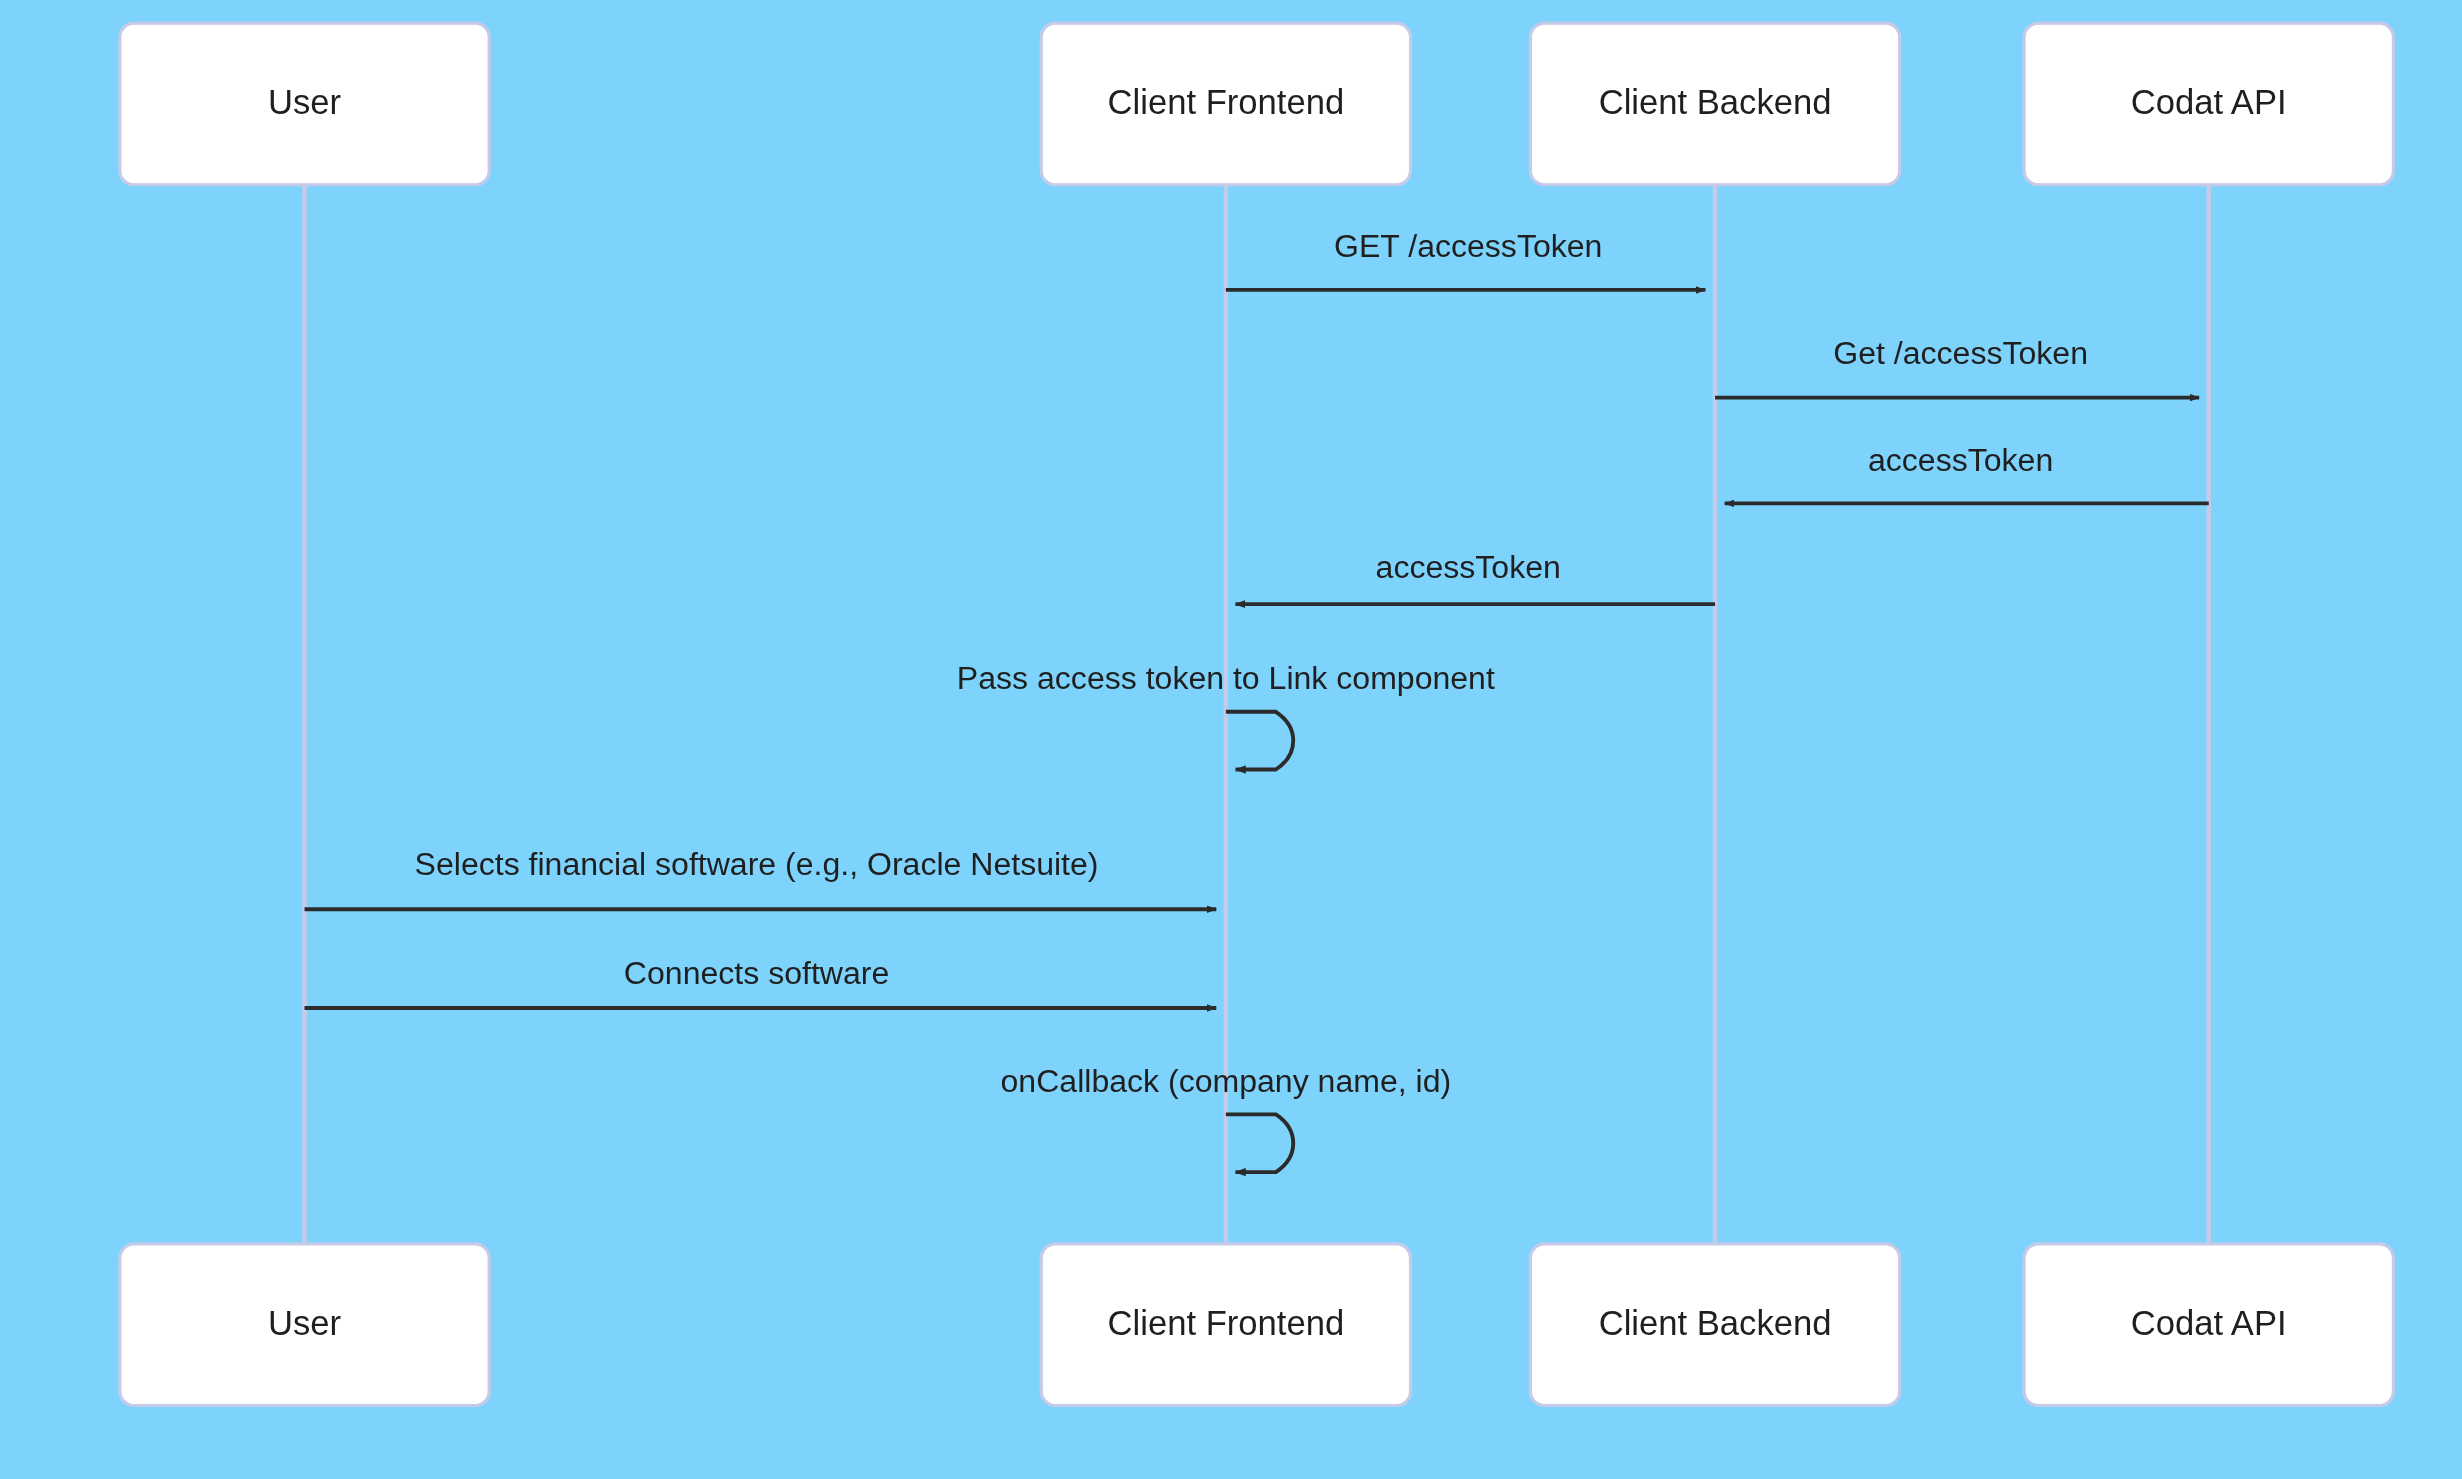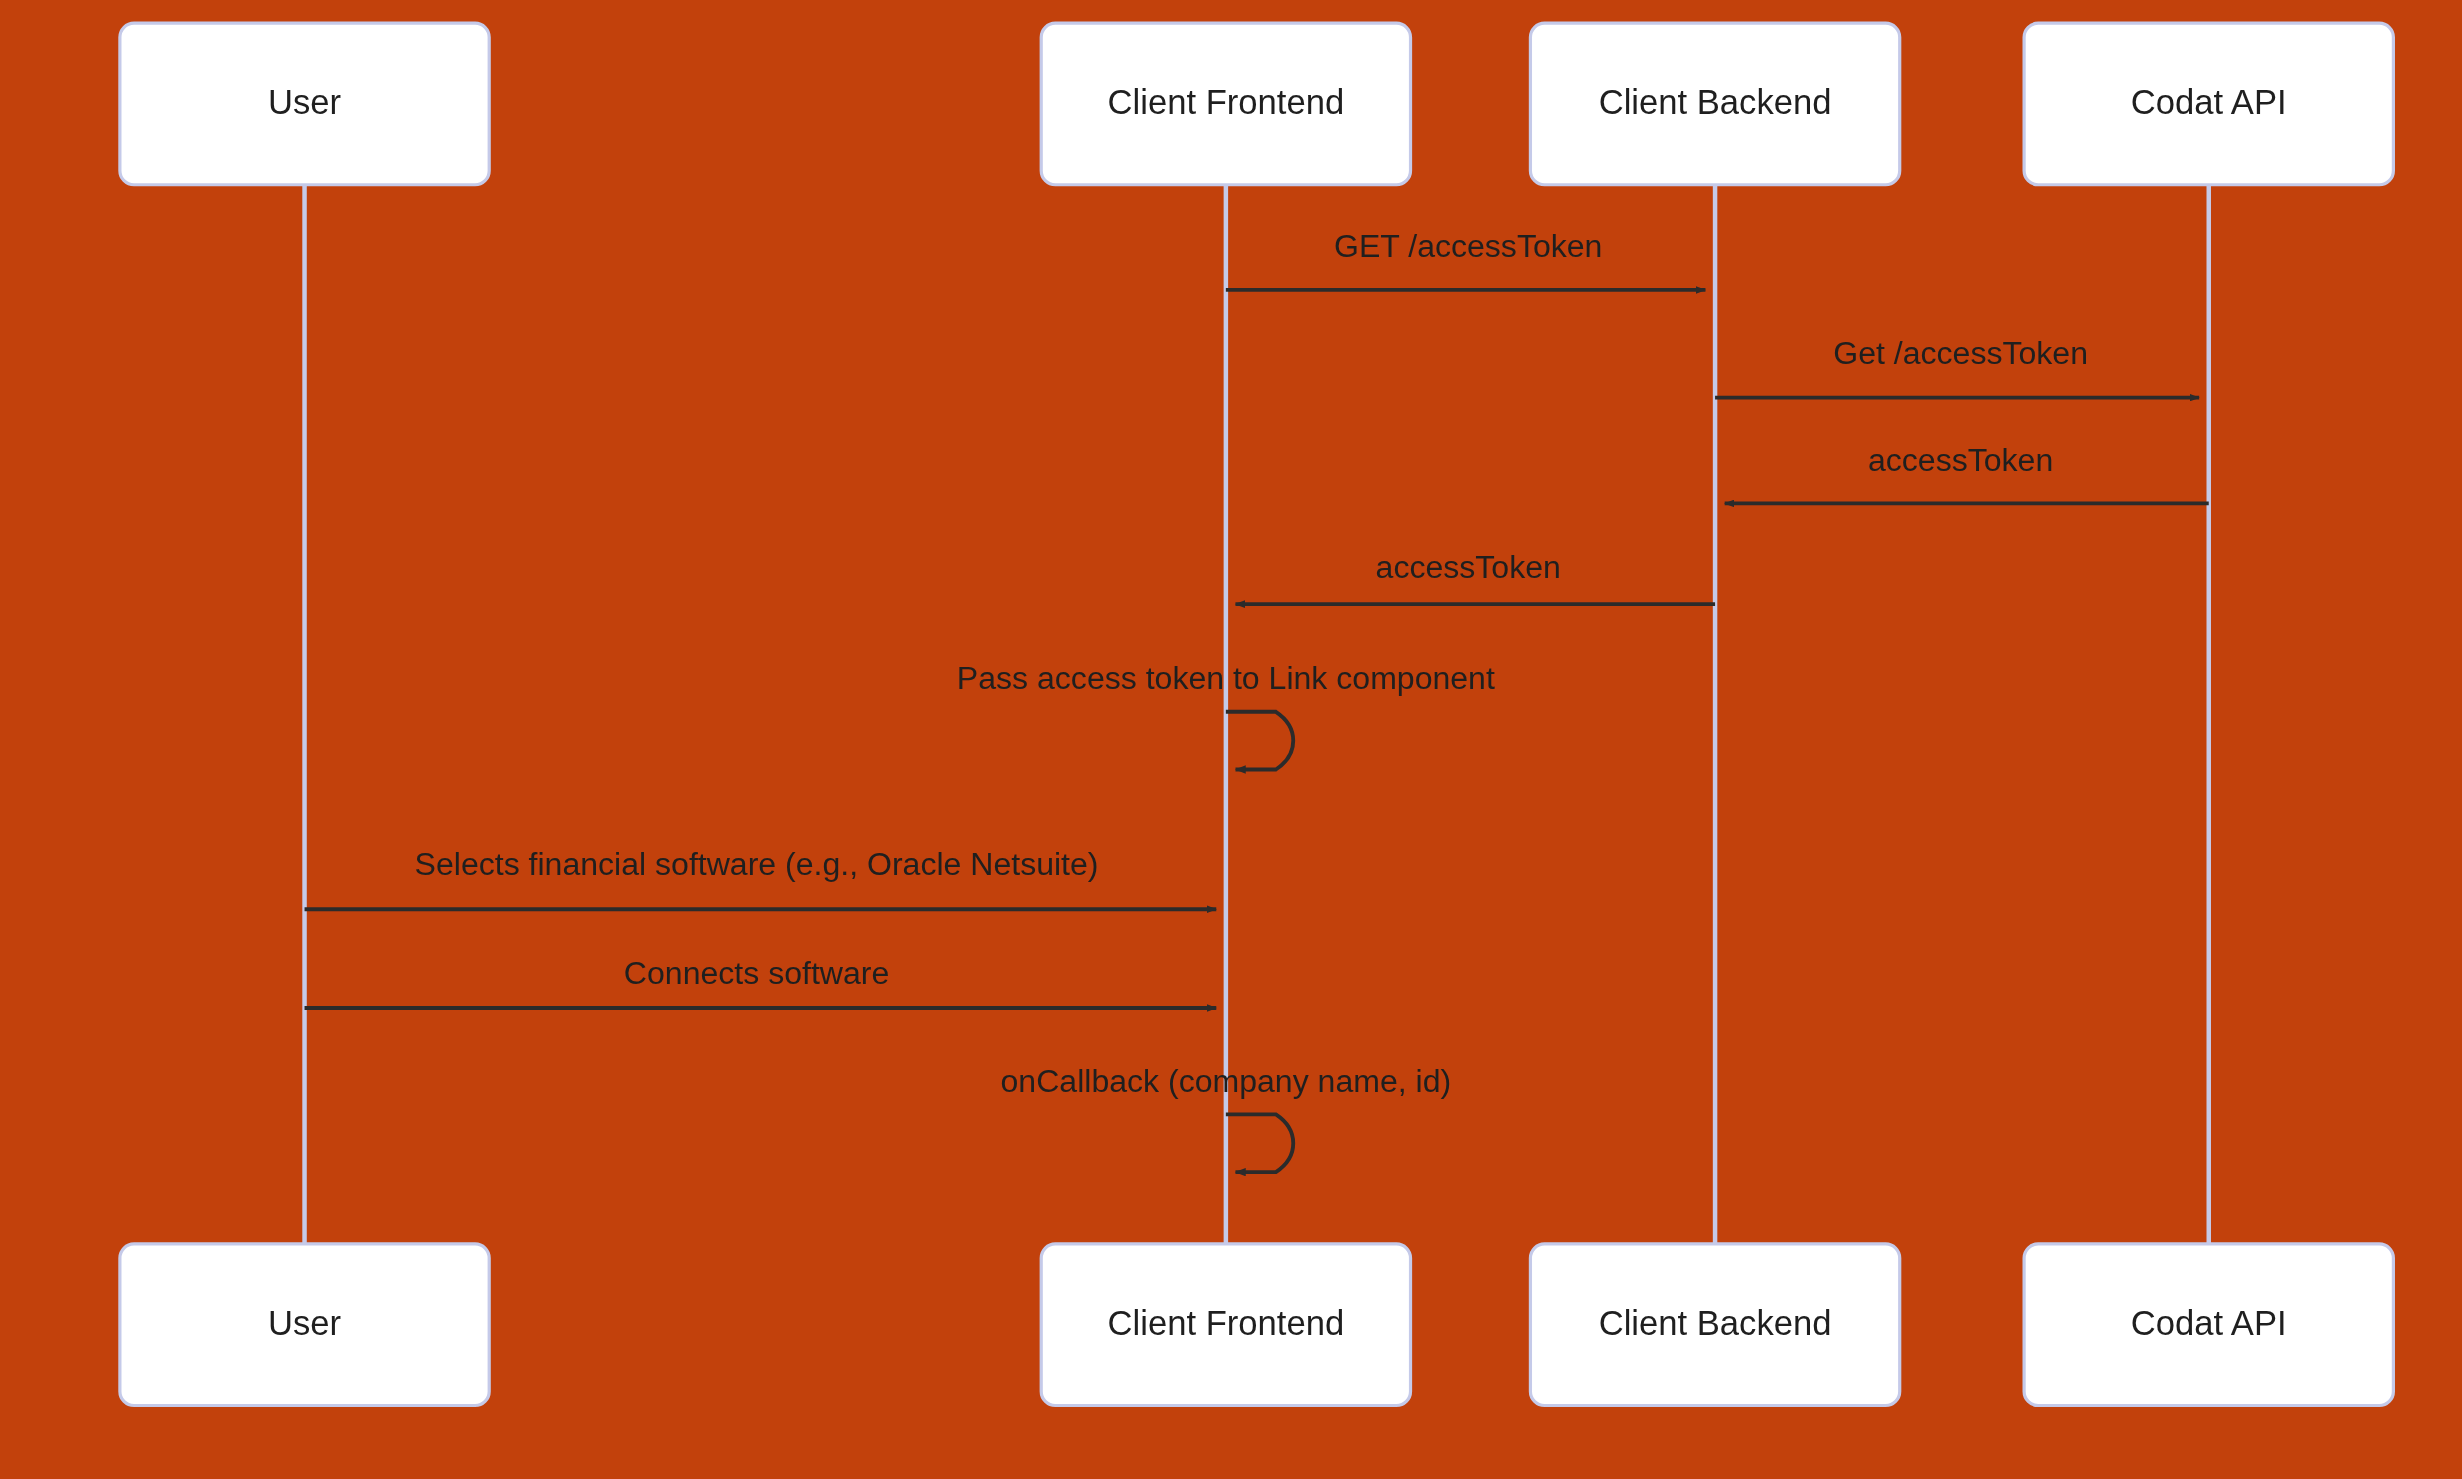--- a/index.html
+++ b/index.html
@@ -8,21 +8,21 @@
     background: #ffffff;
   }
   body {
     font-family: "Liberation Sans", sans-serif;
     -webkit-font-smoothing: antialiased;
   }
   #stage {
     position: relative;
     width: 2462px;
     height: 1480px;
-    background: #c2410c;
+    background: #7dd3fc;
     overflow: hidden;
   }
   #diagram {
     position: absolute;
     left: 0;
     top: 0;
     width: 2462px;
     height: 1480px;
     display: block;
   }

